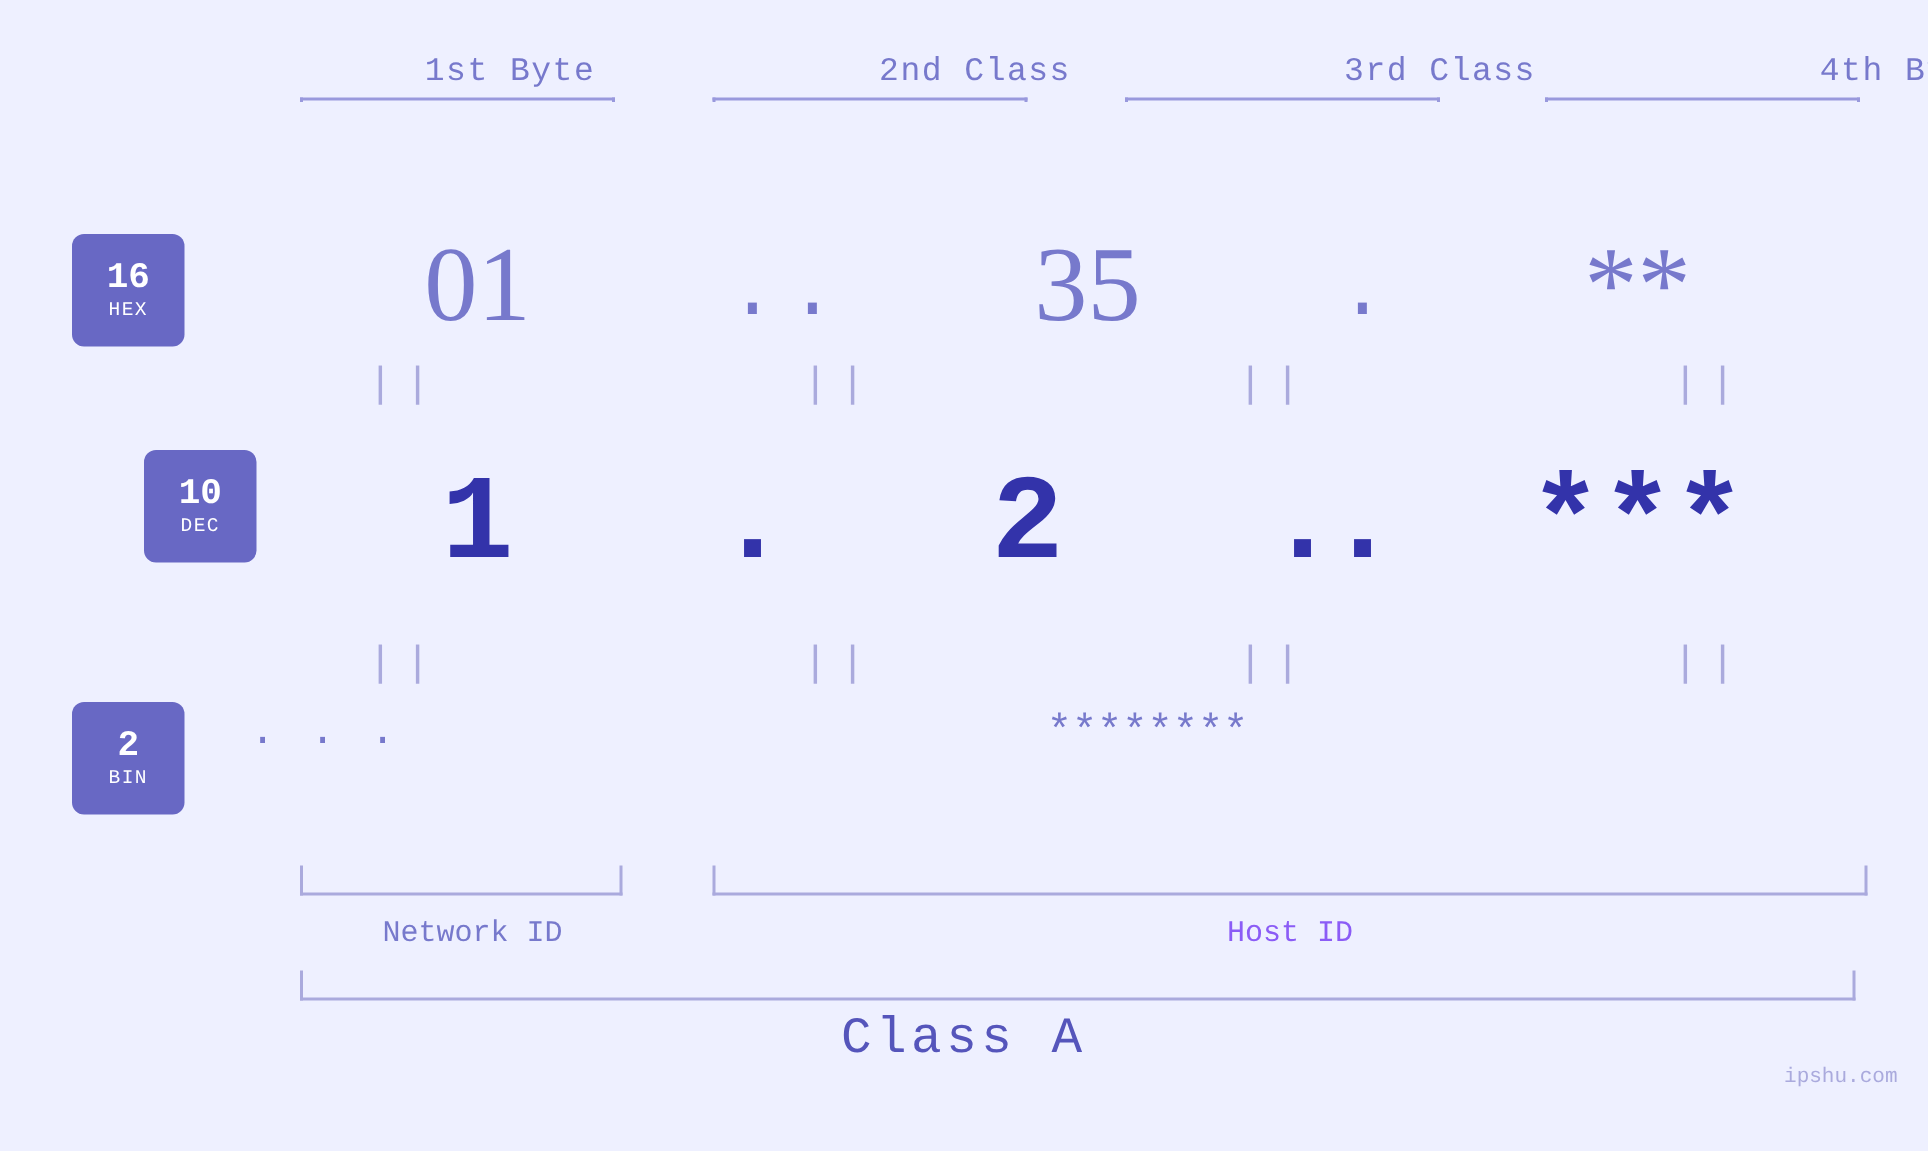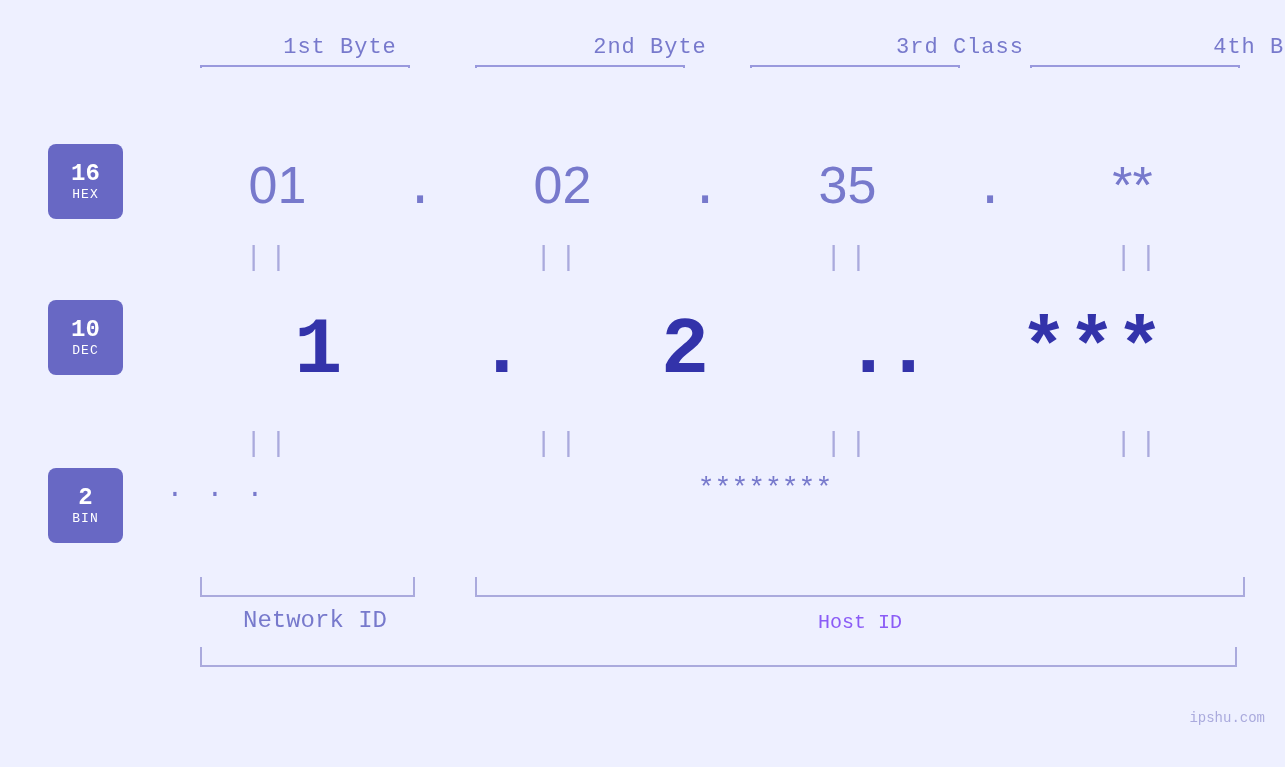--- a/index.html
+++ b/index.html
@@ -78,29 +78,29 @@
       font-size: 24px;
       font-weight: bold;
       line-height: 1.1;
     }
 
     .badge-label {
       font-size: 13px;
       letter-spacing: 1px;
     }
 
-    .badge-hex { top: 144px; }
-    .badge-dec { top: 300px; }
+    .badge-hex { top: 156px; }
+    .badge-dec { top: 300px; margin-left: 48px; }
     .badge-bin { top: 468px; }
 
     
     .hex-val {
       color: #7779cc;
-      font-size: 52px;
-      font-family: Liberation Sans, sans-serif;
+      font-size: 71px;
+      font-family: Liberation Serif, serif;
     }
 
     
     .dec-val {
       color: #3333aa;
       font-size: 80px;
       font-weight: bold;
       font-family: 'Courier New', monospace;
     }
 
@@ -177,21 +177,21 @@
       border-right: 2px solid #aaaadd;
     }
 
     .network-id-label {
       position: absolute;
       bottom: 118px;
       left: 235px;
       width: 160px;
       text-align: center;
       color: #7779cc;
-      font-size: 24px;
+      font-size: 20px;
       font-family: 'Courier New', monospace;
     }
 
     .host-id-label {
       position: absolute;
       bottom: 118px;
       left: 780px;
       width: 160px;
       text-align: center;
       color: #8b5cf6;
@@ -254,21 +254,21 @@
       width: 40px;
     }
   </style>
 </head>
 <body>
 
 <div class="main-container">
 
   <div class="byte-headers">
     <div class="byte-header">1st Byte</div>
-    <div class="byte-header">2nd Byte</div>
+    <div class="byte-header">2nd Class</div>
     <div class="byte-header">3rd Class</div>
     <div class="byte-header">4th Byte</div>
   </div>
 
   <div class="bracket-line bracket1"></div>
   <div class="bracket-line bracket2"></div>
   <div class="bracket-line bracket3"></div>
   <div class="bracket-line bracket4"></div>
 
   <div class="badge badge-hex">
@@ -286,23 +286,20 @@
     <span class="badge-label">BIN</span>
   </div>
 
   <div class="full-row" style="top:150px; align-items:center;">
     <div class="byte-slot">
       <span class="hex-val">01</span>
     </div>
     <div class="sep-slot">
       <span class="dot-hex">.</span>
     </div>
-    <div class="byte-slot">
-      <span class="hex-val">02</span>
-    </div>
     <div class="sep-slot">
       <span class="dot-hex">.</span>
     </div>
     <div class="byte-slot">
       <span class="hex-val">35</span>
     </div>
     <div class="sep-slot">
       <span class="dot-hex">.</span>
     </div>
     <div class="byte-slot">
@@ -367,16 +364,17 @@
   </div>
 
   <div class="bottom-bracket-network"></div>
   <div class="bottom-bracket-host"></div>
 
   <div class="network-id-label">Network ID</div>
   <div class="host-id-label">Host ID</div>
 
   <div class="bottom-bracket-full"></div>
 
+  <div class="class-a-label">Class A</div>
 
   <div class="watermark">ipshu.com</div>
 
 </div>
 
 </body></html>

